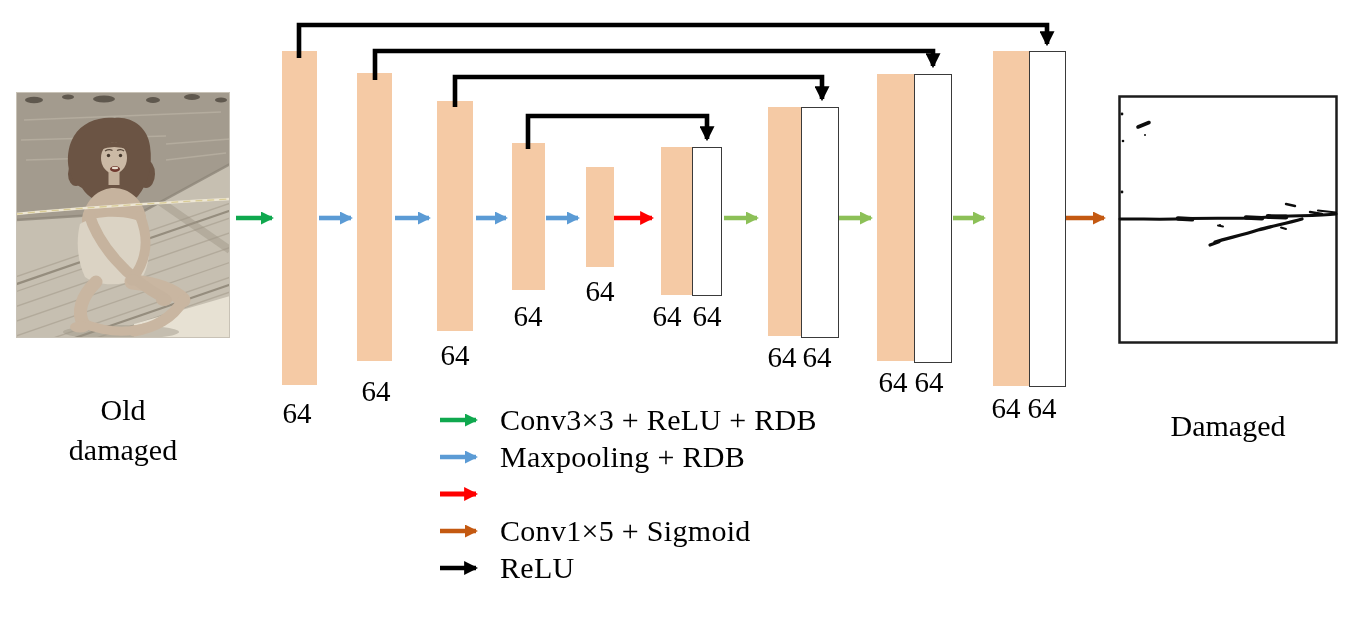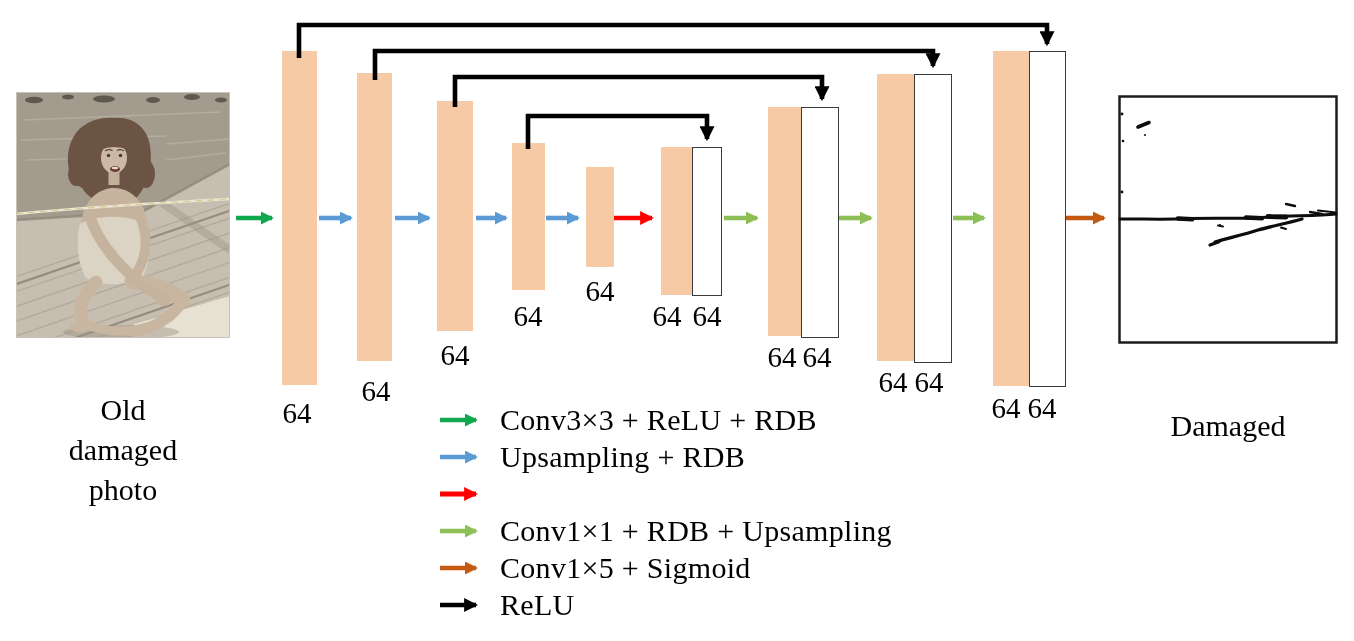--- a/index.html
+++ b/index.html
@@ -98,21 +98,20 @@
     <g>
       <path d="M0,122 C50,117 120,112 214,107" stroke="#eee7d5" stroke-width="2.6" fill="none"></path>
       <path d="M0,122 C50,117 120,112 214,107" stroke="#d9cc96" stroke-width="1.3" stroke-dasharray="7 5" fill="none"></path>
     </g>
     <rect x="0.5" y="0.5" width="213" height="245" fill="none" stroke="#c8c2b6" stroke-width="1"></rect>
   </svg>
 
   <div class="caption" style="left:16px;top:390px;width:214px;">
     <div>Old</div>
     <div>damaged</div>
-    <div>photo</div>
   </div>
 
   <div class="bar" style="left:282px;top:51px;width:35px;height:334px;"></div>
   <div class="bar" style="left:357px;top:73px;width:35px;height:288px;"></div>
   <div class="bar" style="left:437px;top:101px;width:36px;height:230px;"></div>
   <div class="bar" style="left:512px;top:143px;width:33px;height:147px;"></div>
   <div class="bar" style="left:586px;top:167px;width:28px;height:100px;"></div>
 
   <div class="bar" style="left:661px;top:147px;width:31px;height:148px;"></div>
   <div class="wbar" style="left:692px;top:147px;width:30px;height:149px;"></div>
@@ -192,42 +191,31 @@
     </div>
     <div class="legend-row">
       <svg width="50" height="16" viewBox="0 0 50 16">
           <defs>
             <marker id="lgBlue" viewBox="0 0 10 10" refX="8.5" refY="5" markerWidth="13" markerHeight="13" markerUnits="userSpaceOnUse" orient="auto">
               <path d="M0,0 L10,5 L0,10 Z" fill="#5B9BD5"></path>
             </marker>
           </defs>
           <path d="M2,8 H38" stroke="#5B9BD5" stroke-width="4.6" marker-end="url(#lgBlue)"></path>
         </svg>
-      <span class="txt">Upsampling + RDB</span>
+      <span class="txt">Maxpooling + RDB</span>
     </div>
     <div class="legend-row">
       <svg width="50" height="16" viewBox="0 0 50 16">
           <defs>
             <marker id="lgRed" viewBox="0 0 10 10" refX="8.5" refY="5" markerWidth="14" markerHeight="14" markerUnits="userSpaceOnUse" orient="auto">
               <path d="M0,0 L10,5 L0,10 Z" fill="#FF0000"></path>
             </marker>
           </defs>
           <path d="M2,8 H38" stroke="#FF0000" stroke-width="5.2" marker-end="url(#lgRed)"></path>
         </svg>
-    </div>
-    <div class="legend-row">
-      <svg width="50" height="16" viewBox="0 0 50 16">
-          <defs>
-            <marker id="lgLGreen" viewBox="0 0 10 10" refX="8.5" refY="5" markerWidth="13" markerHeight="13" markerUnits="userSpaceOnUse" orient="auto">
-              <path d="M0,0 L10,5 L0,10 Z" fill="#8CC057"></path>
-            </marker>
-          </defs>
-          <path d="M2,8 H38" stroke="#8CC057" stroke-width="4.6" marker-end="url(#lgLGreen)"></path>
-        </svg>
-      <span class="txt">Conv1×1 + RDB + Upsampling</span>
     </div>
     <div class="legend-row">
       <svg width="50" height="16" viewBox="0 0 50 16">
           <defs>
             <marker id="lgBrown" viewBox="0 0 10 10" refX="8.5" refY="5" markerWidth="13" markerHeight="13" markerUnits="userSpaceOnUse" orient="auto">
               <path d="M0,0 L10,5 L0,10 Z" fill="#C45911"></path>
             </marker>
           </defs>
           <path d="M2,8 H38" stroke="#C45911" stroke-width="4.6" marker-end="url(#lgBrown)"></path>
         </svg>

